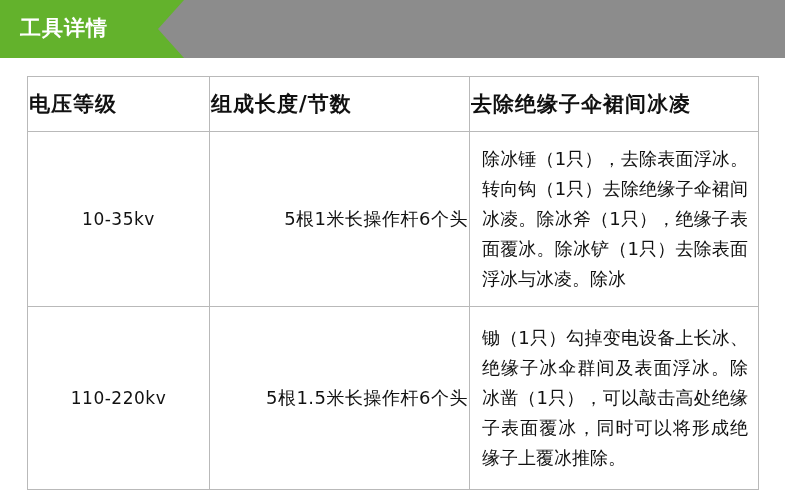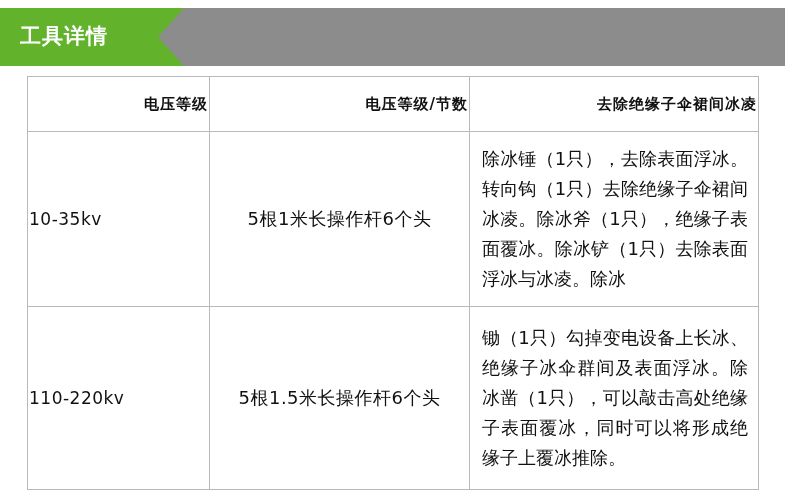--- a/index.html
+++ b/index.html
@@ -17,21 +17,21 @@
     position: relative;
     width: 785px;
     height: 490px;
     background: #ffffff;
   }
 
   
   .banner {
     position: absolute;
     left: 0;
-    top: 8px;
+    top: 0;
     width: 785px;
     height: 58px;
   }
   .banner-gray {
     position: absolute;
     left: 0;
     top: 0;
     width: 785px;
     height: 58px;
     background: #8c8c8c;
@@ -76,39 +76,40 @@
     border-collapse: collapse;
     width: 731px;
     table-layout: fixed;
   }
   table.spec th, table.spec td {
     border: 1px solid #b9b9b9;
     vertical-align: middle;
   }
   table.spec th {
     height: 52px;
-    font-size: 15px;
+    font-size: 21px;
     font-weight: bold;
     color: #111111;
-    text-align: right;
+    text-align: left;
     letter-spacing: 1px;
   }
   col.c1 { width: 182px; }
   col.c2 { width: 260px; }
   col.c3 { width: 289px; }
 
   td.cell-volt {
     font-size: 17px;
     color: #111111;
+    text-align: center;
     letter-spacing: 0.5px;
   }
   td.cell-len {
     font-size: 18px;
     color: #111111;
-    text-align: center;
+    text-align: right;
     letter-spacing: 0.5px;
   }
   td.cell-use {
     font-size: 18px;
     color: #111111;
     text-align: top;
     vertical-align: top;
     padding: 9px 10px 9px 12px;
     line-height: 30px;
     text-align: justify;
@@ -132,21 +133,21 @@
   <div class="tbl-wrap">
     <table class="spec">
       <colgroup>
         <col class="c1">
         <col class="c2">
         <col class="c3">
       </colgroup>
       <thead>
         <tr>
           <th>电压等级</th>
-          <th>电压等级/节数</th>
+          <th>组成长度/节数</th>
           <th>去除绝缘子伞裙间冰凌</th>
         </tr>
       </thead>
       <tbody>
         <tr class="row1">
           <td class="cell-volt">10-35kv</td>
           <td class="cell-len">5根1米长操作杆6个头</td>
           <td class="cell-use"> 除冰锤（1只），去除表面浮冰。转向钩（1只）去除绝缘子伞裙间冰凌。除冰斧（1只），绝缘子表面覆冰。除冰铲（1只）去除表面浮冰与冰凌。除冰</td>
         </tr>
         <tr class="row2">

